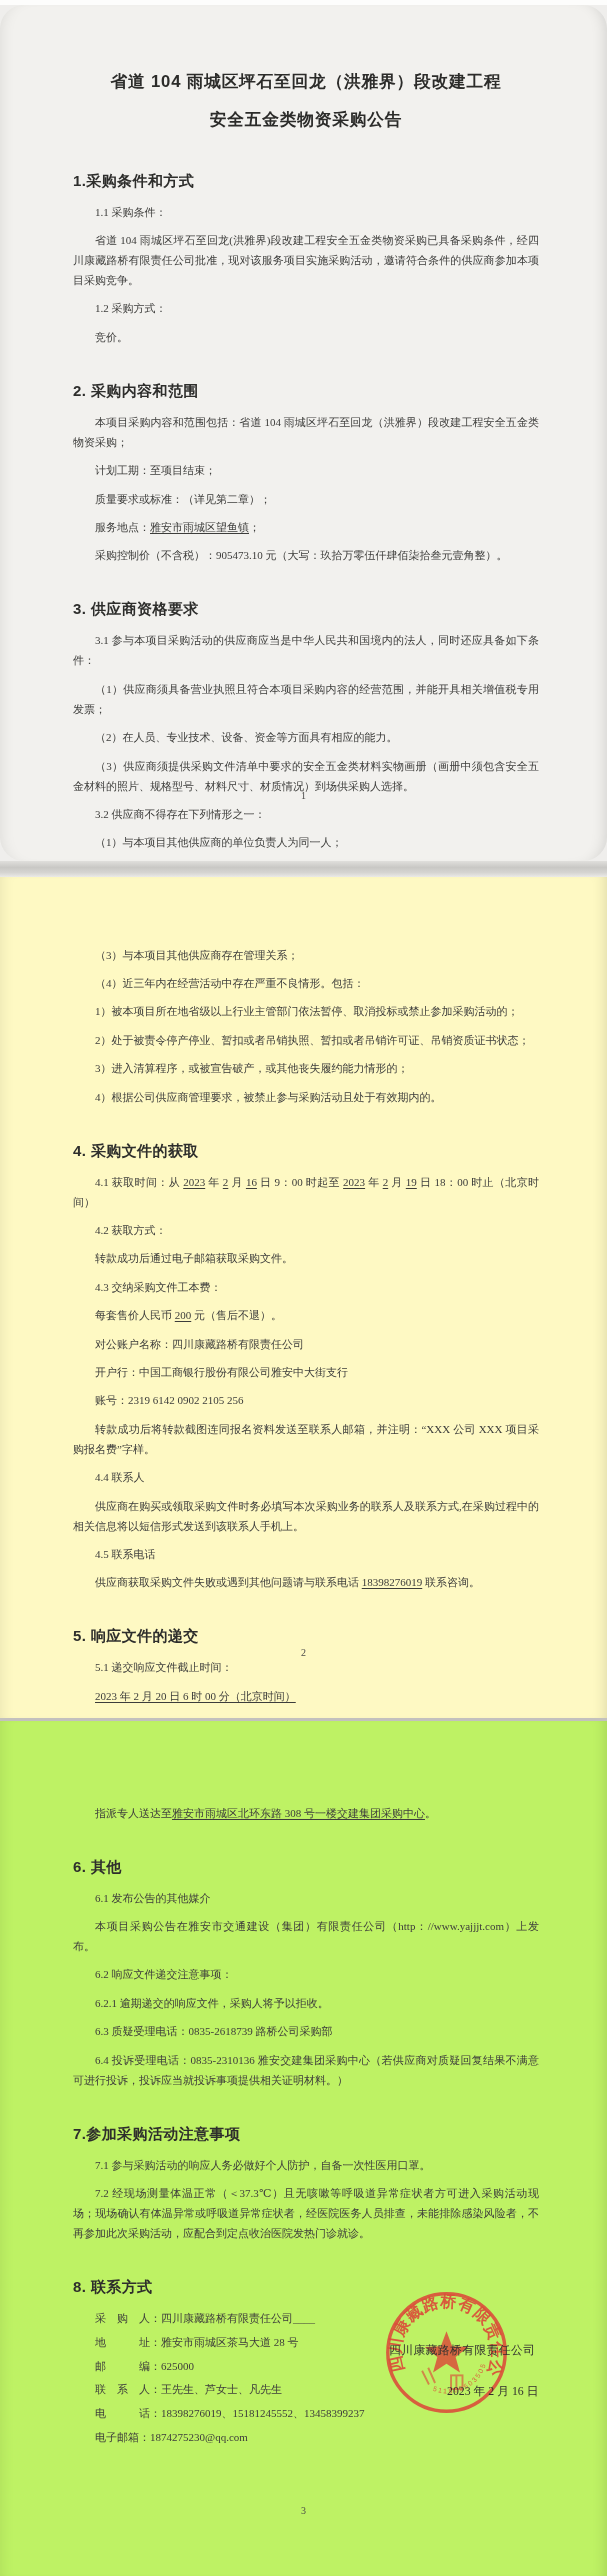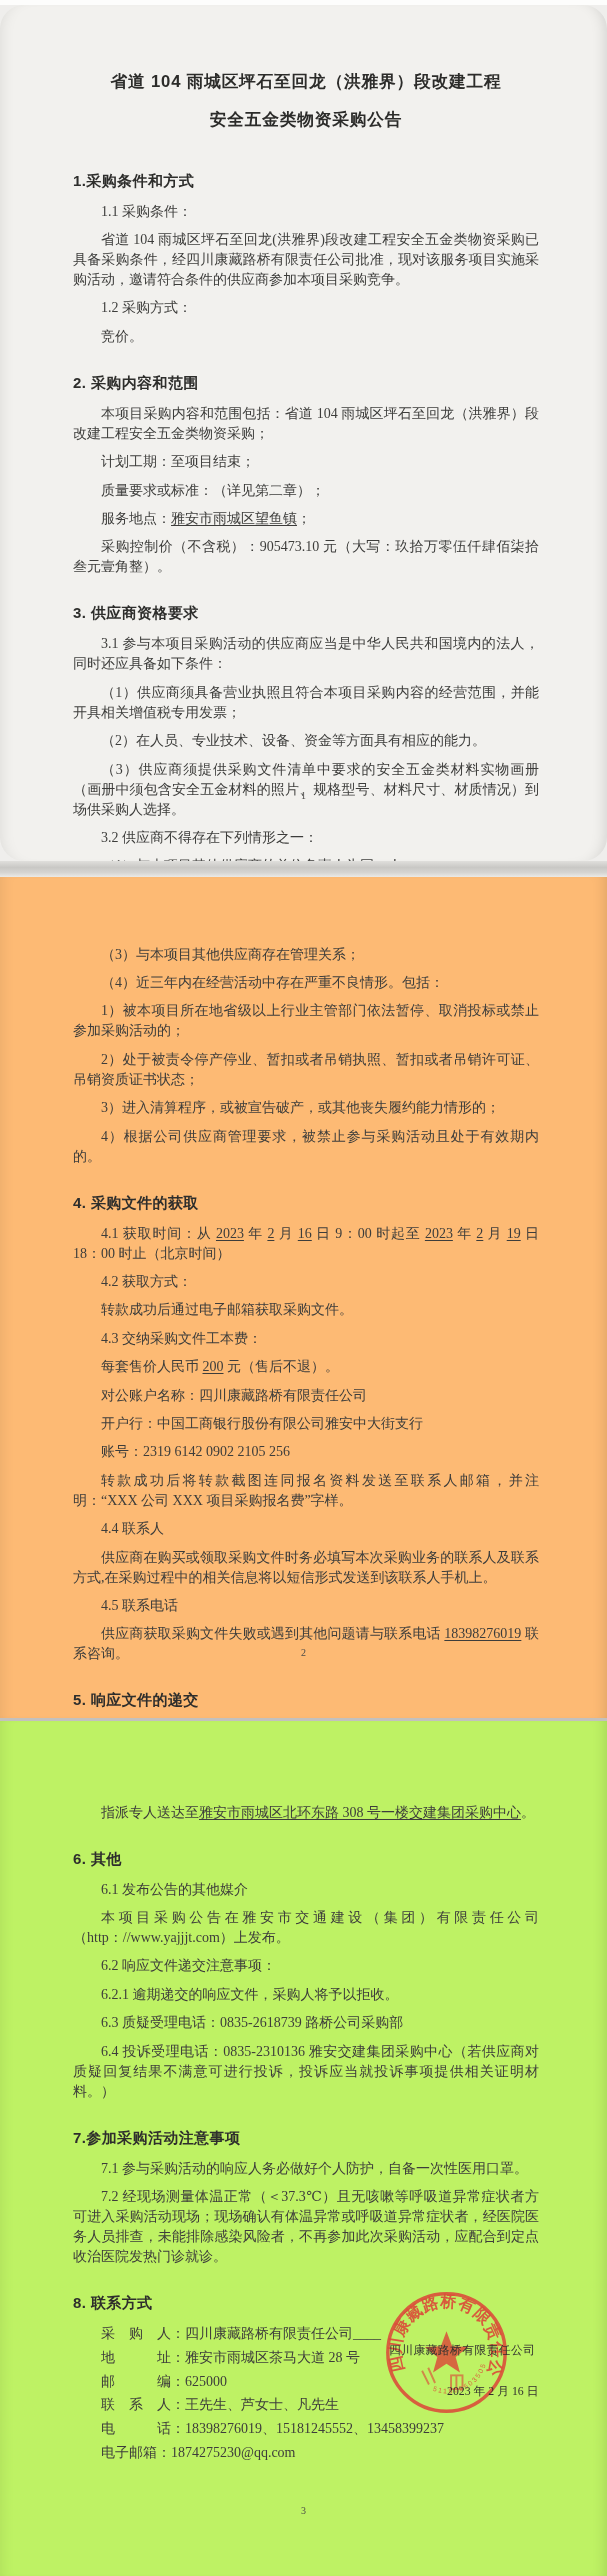--- a/index.html
+++ b/index.html
@@ -13,26 +13,26 @@
   .page{
     position:relative;
     width:607px;
     box-sizing:border-box;
     overflow:hidden;
     box-shadow:inset -12px 0 15px -12px rgba(0,0,0,.16), inset 12px 0 15px -12px rgba(0,0,0,.10);
   }
   #top-strip{height:4.6px;background:#fdfdfc;}
   #page-1{height:856px;background:#f2f1ee;padding:64px 68px 0 73px;border-radius:24px;}
   #gap-1{height:16.7px;background:linear-gradient(180deg,#e0dfdc 0%,#c9c8c5 40%,#d5d4d1 72%,#ebeae7 100%);}
-  #page-2{height:841px;background:#fdba74;padding:59px 68px 0 73px;}
+  #page-2{height:841px;background:#fef9c3;padding:59px 68px 0 73px;}
   #gap-2{height:3px;background:#c3c1be;}
   #page-3{height:855px;background:#bef264;padding:73px 68px 0 73px;}
 
   p{
-    font-size:14px;
+    font-size:11px;
     line-height:20px;
     margin:8.4px 0;
     text-indent:2em;
     text-align:justify;
   }
   .doc-title{
     font-family:"Liberation Sans","DejaVu Sans",sans-serif;
     font-weight:bold;
     font-size:16.7px;
     line-height:26px;
@@ -41,21 +41,21 @@
     color:#2c2c2a;
     margin:0 0 12px 0;
   }
   .title2{margin-bottom:36px;}
   .h2{
     font-family:"Liberation Sans","DejaVu Sans",sans-serif;
     font-weight:bold;
     font-size:15px;
     line-height:23px;
     color:#2e2e2c;
-    margin:24px 0 10px 0;
+    margin:32px 0 10px 0;
     text-indent:0;
     letter-spacing:0.4px;
   }
   .u{text-decoration:underline;text-underline-offset:2.3px;}
   .page-num{
     position:absolute;left:0;right:0;bottom:55px;
     text-align:center;font-size:10px;color:#4a4a48;
     text-indent:0;margin:0;
   }
   .contact p{margin:3.8px 0;}

